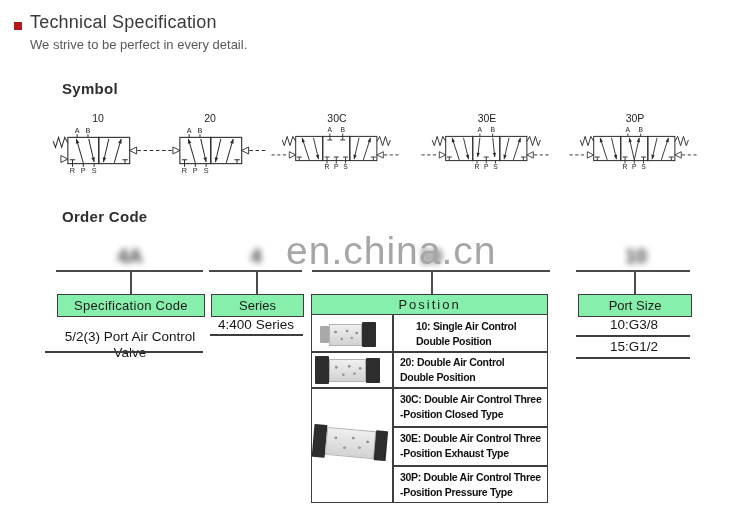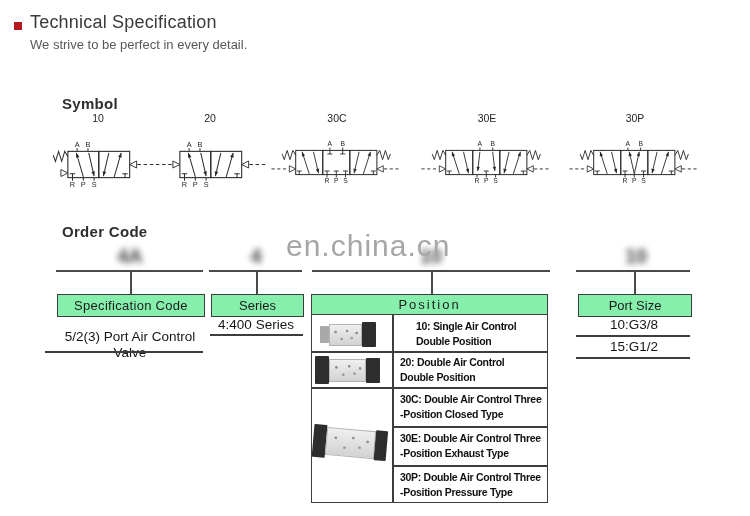--- a/index.html
+++ b/index.html
@@ -3,32 +3,32 @@
 <meta charset="utf-8">
 <style>
   html,body{margin:0;padding:0;background:#fff;}
   .page{position:relative;width:750px;height:516px;background:#ffffff;overflow:hidden;
         font-family:"Liberation Sans", sans-serif;color:#222;}
   .abs{position:absolute;}
   
   .bullet{width:8px;height:8px;background:#b3191e;}
   .title{font-size:18px;font-weight:500;color:#3a3a3a;letter-spacing:.2px;}
   .subtitle{font-size:13px;color:#585858;}
-  .section-heading{font-size:15px;font-weight:bold;color:#2e2e2e;letter-spacing:.3px;margin-top:15px;}
+  .section-heading{font-size:15px;font-weight:bold;color:#2e2e2e;letter-spacing:.3px;}
   
   .symbol{position:absolute;top:112px;text-align:center;}
-  .symbol-label{display:block;font-size:10.5px;color:#242424;margin-bottom:15px;}
+  .symbol-label{display:block;font-size:10.5px;color:#242424;margin-bottom:1px;}
   
   .hline{position:absolute;height:2px;background:#4a4a4a;}
   .vtick{position:absolute;width:1.5px;background:#4a4a4a;}
   .obox{position:absolute;border:1.6px solid #3d3d3d;background:#86efac;display:flex;
         align-items:center;justify-content:center;font-size:13px;color:#1b1b1b;}
   .uline{position:absolute;height:1.6px;background:#3d3d3d;}
   .colval{position:absolute;font-size:13.5px;color:#161616;text-align:center;line-height:16px;}
-  .watermark{position:absolute;font-size:30px;color:#a6a6a6;letter-spacing:1px;z-index:6;}
+  .watermark{position:absolute;font-size:39px;color:#a6a6a6;letter-spacing:1px;z-index:6;}
   .smudge{position:absolute;transform:translateX(-50%);font-size:20px;font-weight:bold;
           color:#414141;filter:blur(3px);z-index:4;}
   
   .ptable{position:absolute;left:311px;top:315px;width:237px;height:188px;
           border:1.6px solid #3d3d3d;border-top:none;box-sizing:border-box;}
   .ptable .divider{position:absolute;left:80px;top:0;width:1.5px;height:100%;background:#3d3d3d;}
   .rowline{position:absolute;height:1.5px;background:#3d3d3d;}
   .prow-text{position:absolute;left:88px;width:146px;font-size:10.5px;font-weight:bold;
              color:#101010;line-height:14.5px;letter-spacing:-.3px;white-space:nowrap;}
   

